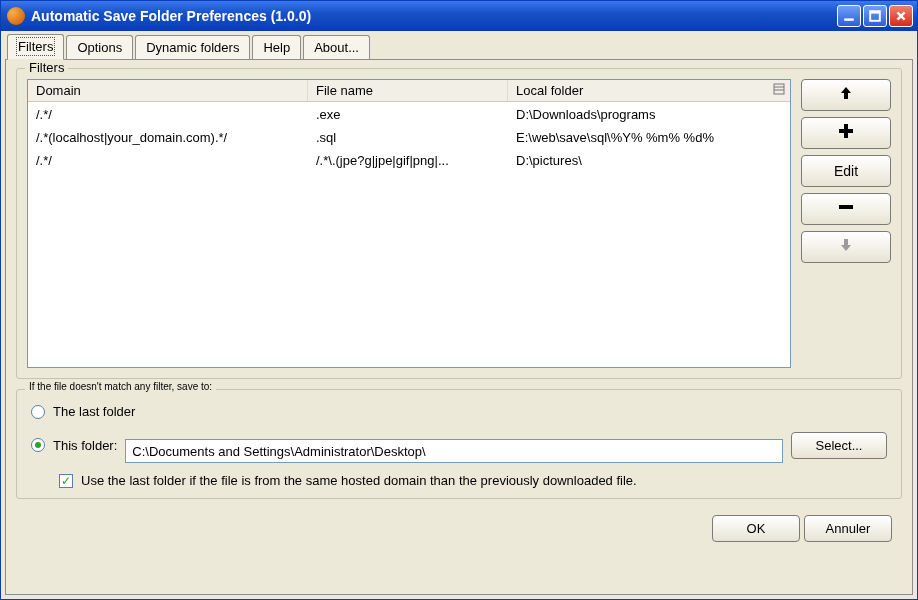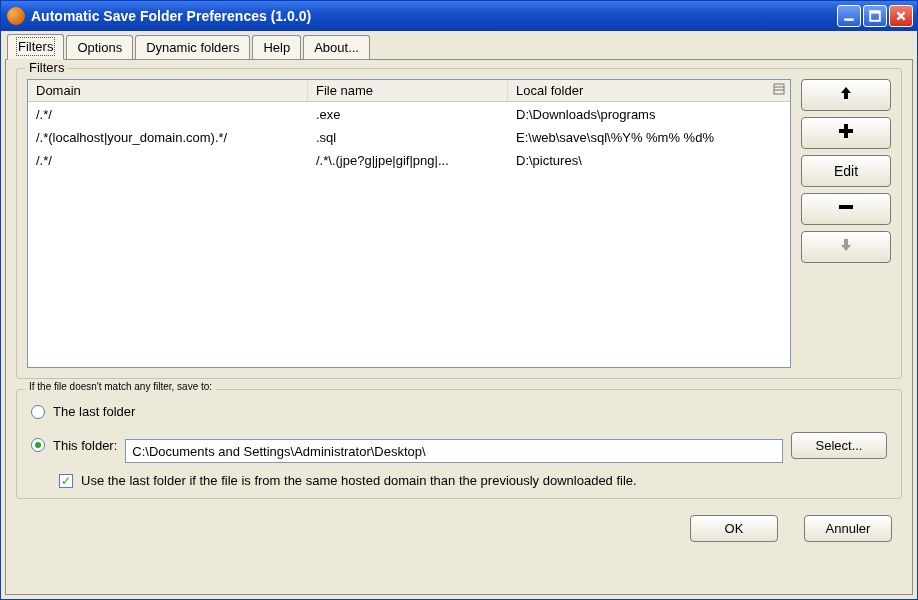--- a/index.html
+++ b/index.html
@@ -250,21 +250,21 @@
     align-items: center;
     justify-content: center;
     font-size: 12px;
     color: #2aa52a;
     line-height: 1;
   }
 
   .footer {
     display: flex;
     justify-content: flex-end;
-    gap: 26px;
+    gap: 4px;
     padding: 6px 10px 8px 0;
   }
   .footer .btn { min-width: 88px; }
 </style>
 </head>
 <body>
 
 <div class="window">
 
   <div class="titlebar">

